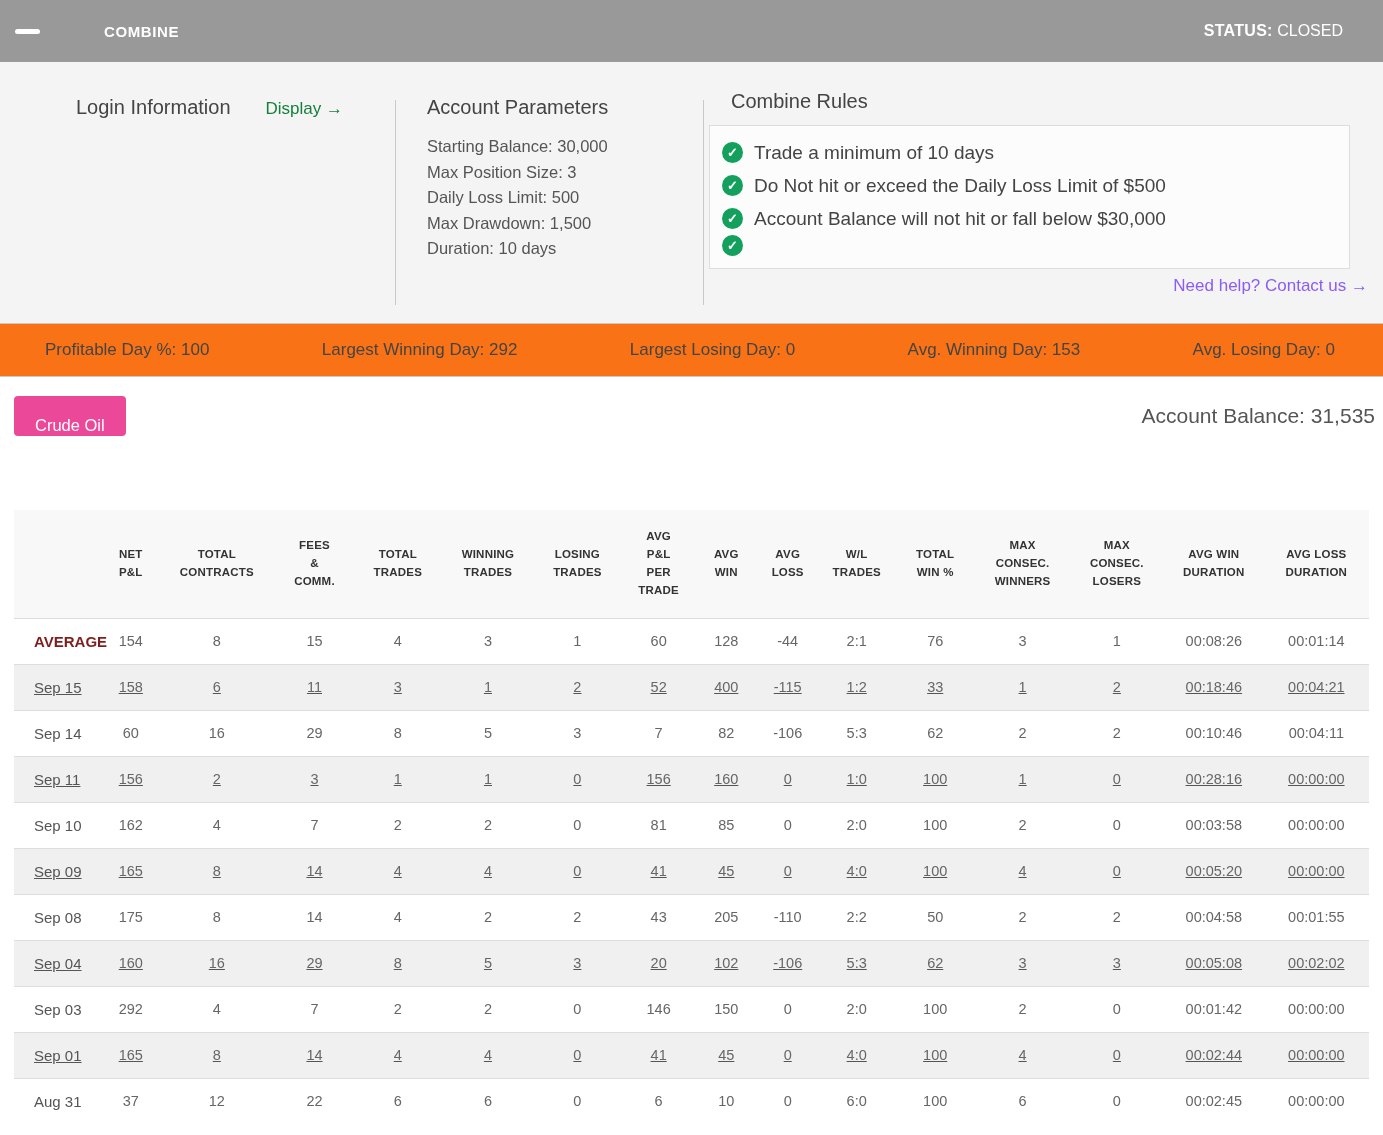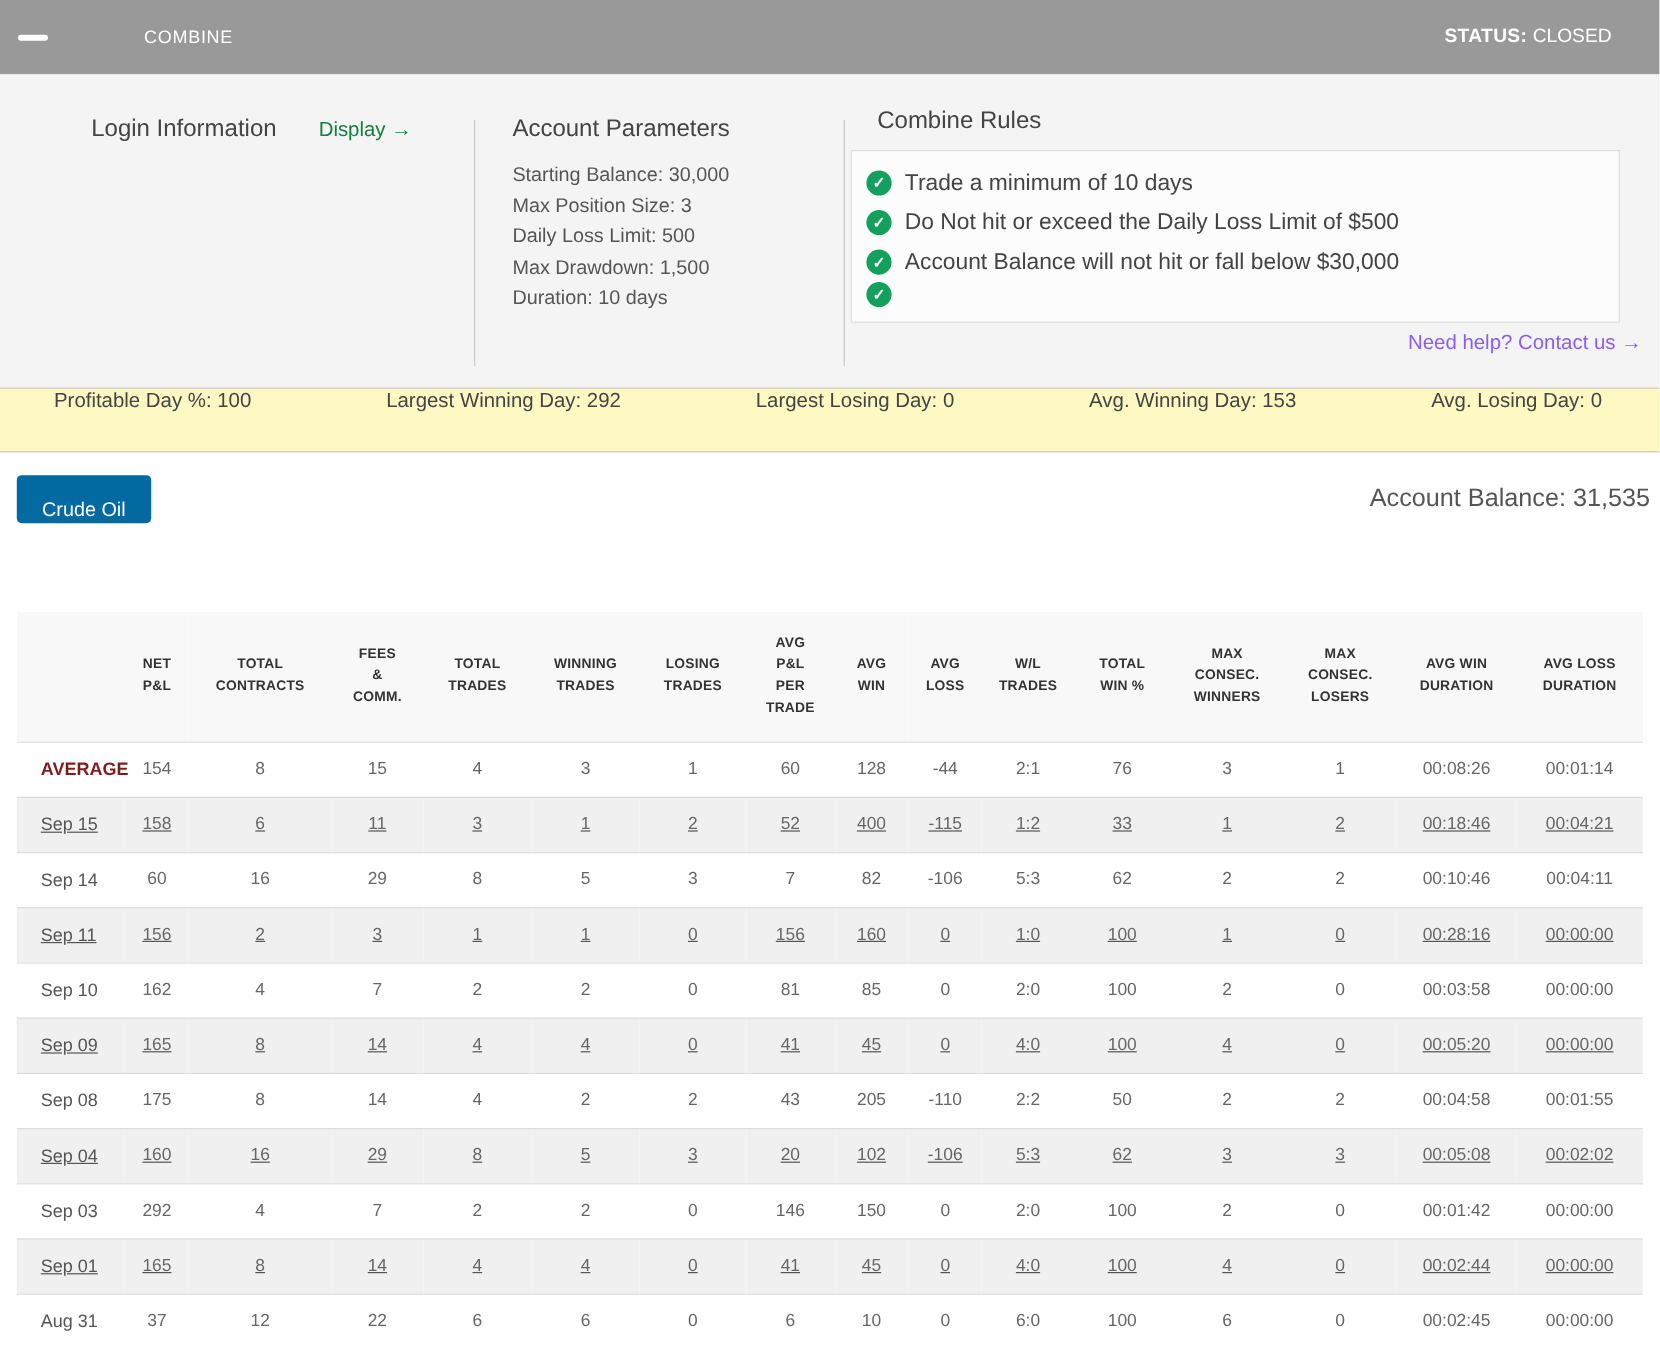--- a/index.html
+++ b/index.html
@@ -25,23 +25,23 @@
     margin-left: 15px;
     width: 30px; height: 30px;
     display: flex; align-items: center;
     background: transparent; border: none; cursor: pointer;
   }
   .minimize-bar {
     width: 25px; height: 5px;
     background: #ffffff; border-radius: 2.5px;
   }
   .titlebar-title {
-    margin-left: 75px;
+    margin-left: 59px;
     font-size: 15px;
-    font-weight: normal;
+    font-weight: bold;
     letter-spacing: 0.6px;
   }
   .titlebar-status {
     margin-left: auto;
     margin-right: 40px;
     font-size: 16px;
   }
   .titlebar-status .status-label { font-weight: bold; letter-spacing: 0.3px; }
 
   
@@ -121,39 +121,40 @@
   .help-link {
     font-size: 17px;
     color: #8b5cf6;
     text-decoration: none;
     cursor: pointer;
   }
 
   
   .stats-bar {
     height: 54px;
-    background: #fef9c3;
+    background: #f97316;
     border-top: 1px solid #c9c9c9;
     border-bottom: 1px solid #c9c9c9;
     display: flex;
+    align-items: center;
     justify-content: space-between;
     padding: 0 48px 0 45px;
   }
   .stat-item { font-size: 17px; color: #444; }
 
   
   .balance-row {
     margin: 20px 8px 0 14px;
     display: flex;
     align-items: center;
     justify-content: space-between;
     height: 37px;
   }
   .product-button {
-    background: #0369a1;
+    background: #ec4899;
     color: #fff;
     border: none;
     border-radius: 4px;
     font-family: "Liberation Sans", sans-serif;
     font-size: 16.5px;
     padding: 20px 21px;
     height: 37px;
     cursor: pointer;
   }
   .account-balance { font-size: 21px; color: #555; }

